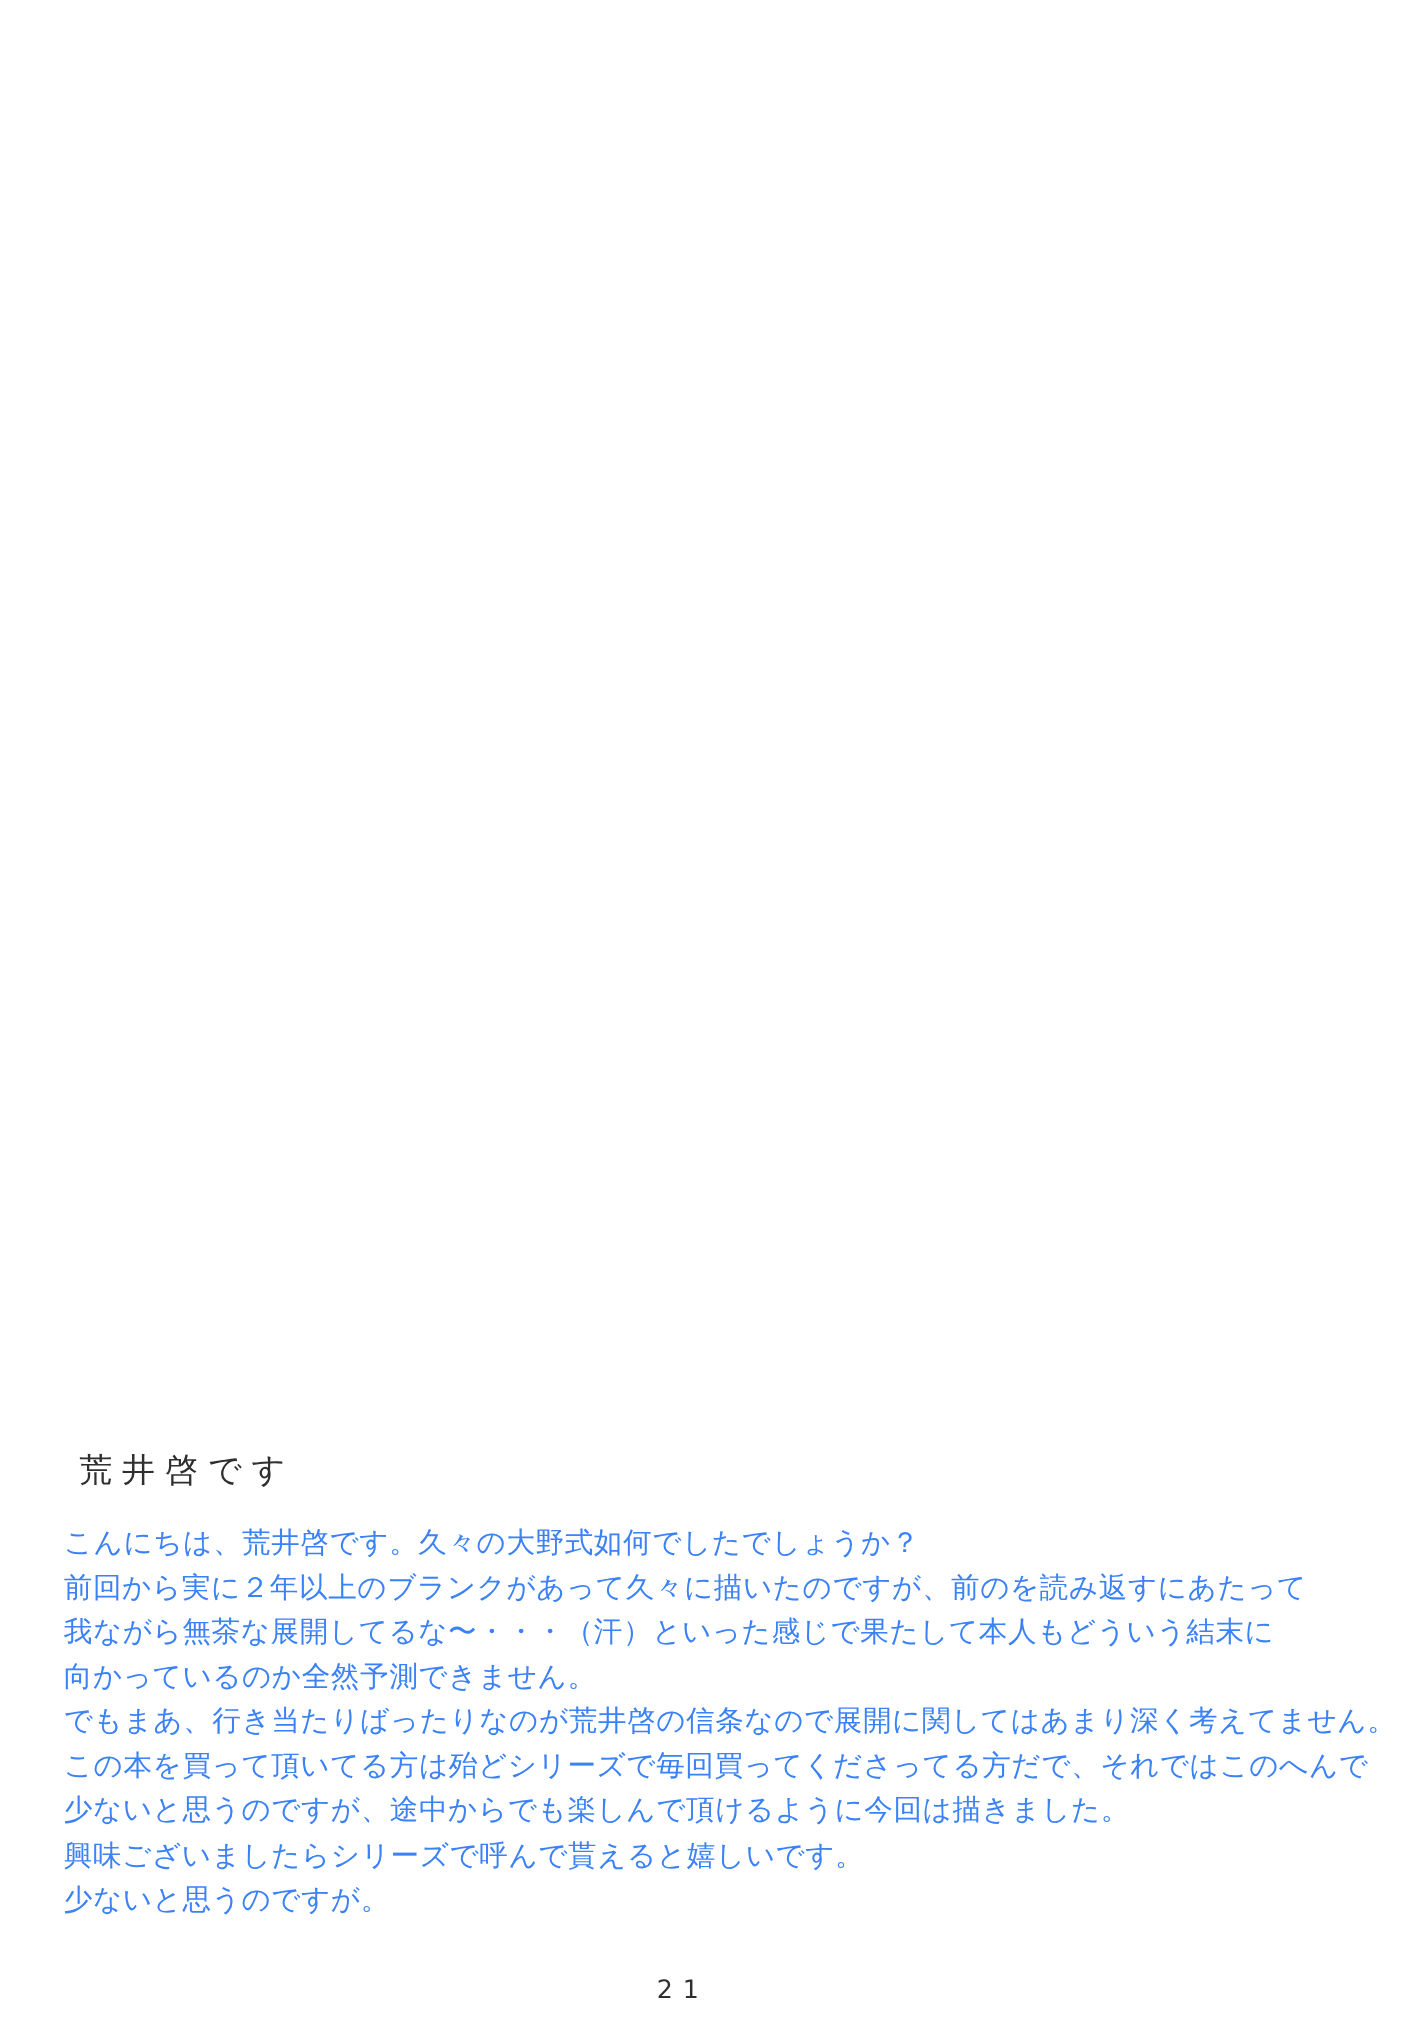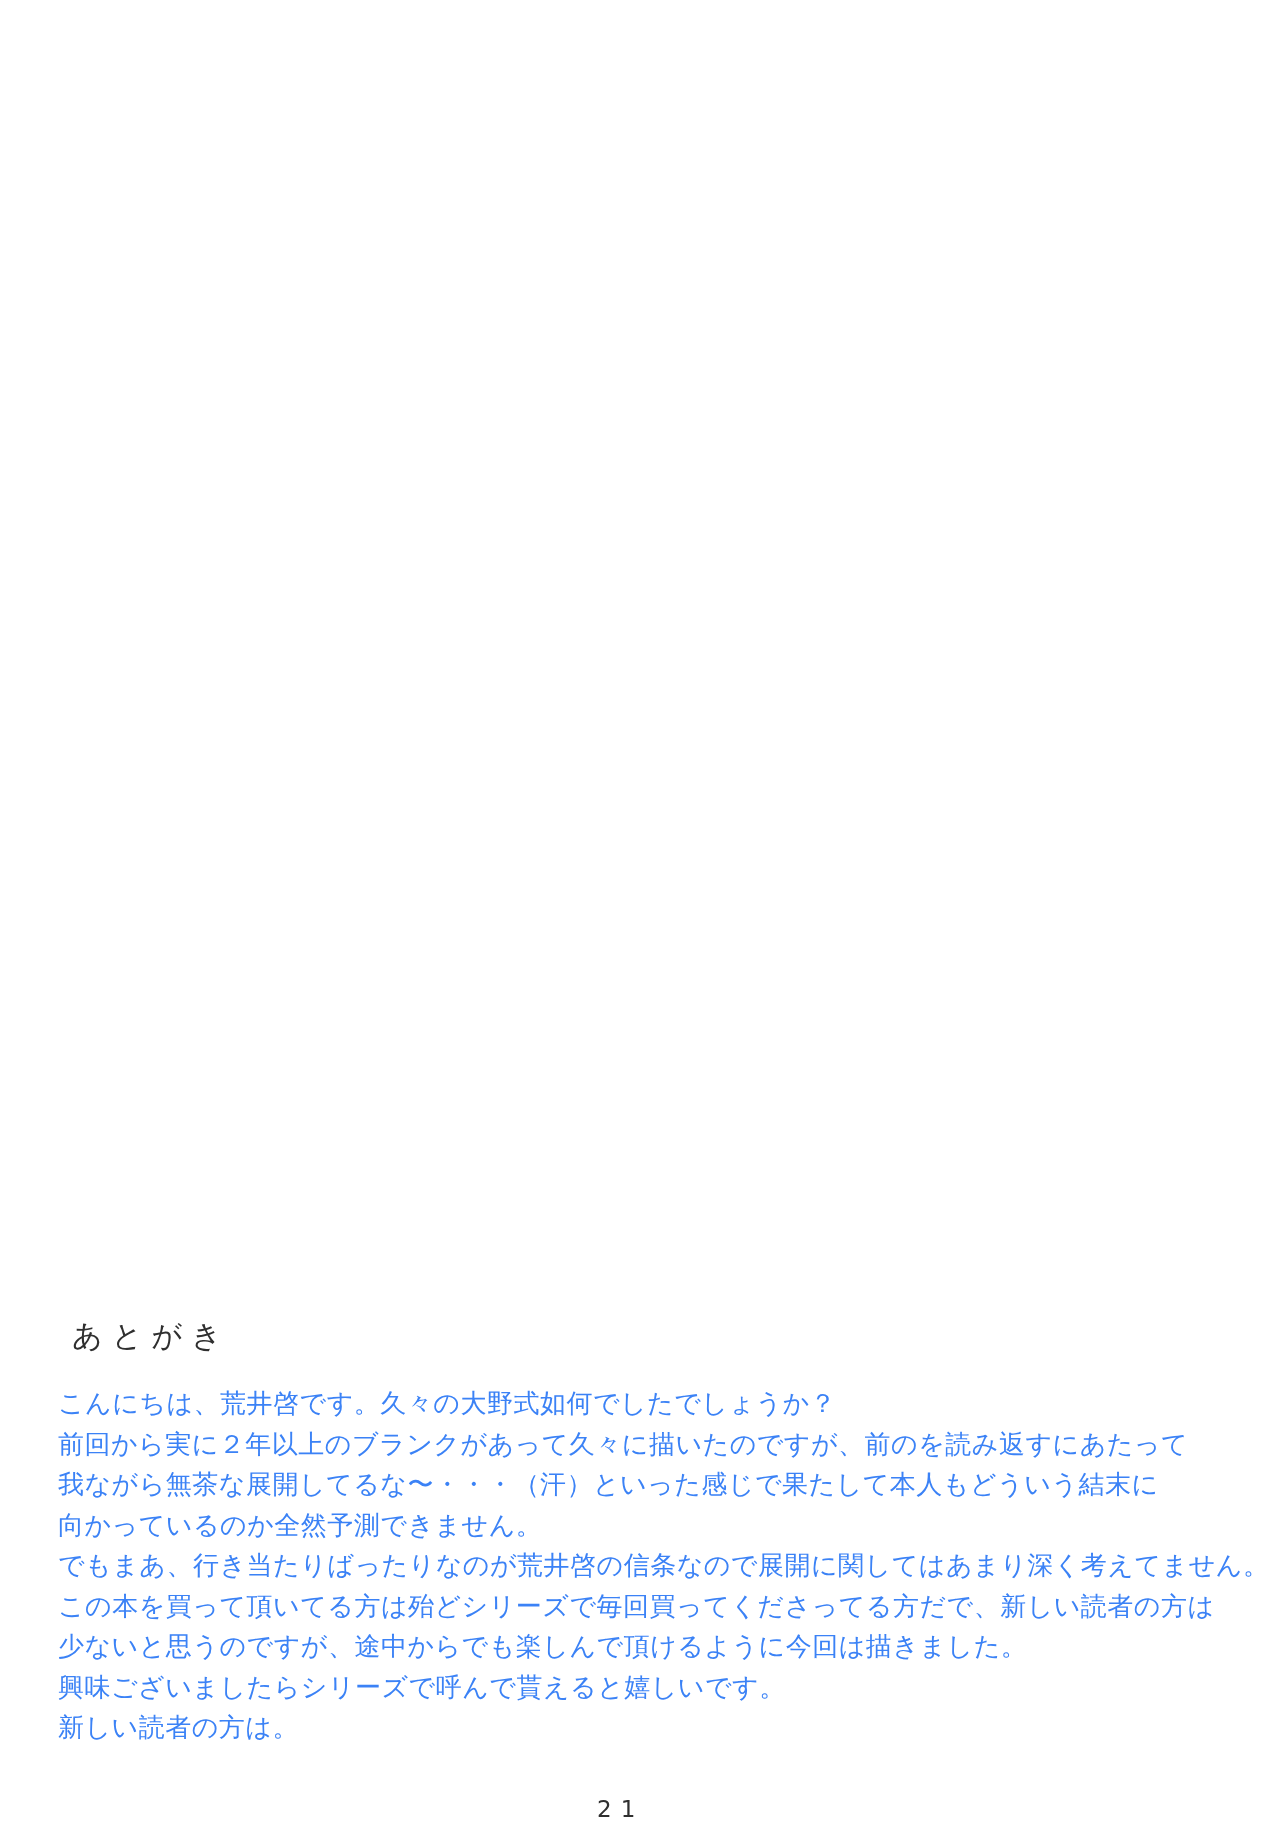--- a/index.html
+++ b/index.html
@@ -47,29 +47,29 @@
     letter-spacing: 9px;
     color: #2f2f2f;
     white-space: nowrap;
   }
 </style>
 </head>
 <body>
 
 <div class="page">
 
-  <div class="afterword-heading">あとがき</div>
+  <div class="afterword-heading">荒井啓です</div>
 
   <div class="afterword-body">
     <div class="afterword-line">こんにちは、荒井啓です。久々の大野式如何でしたでしょうか？</div>
     <div class="afterword-line">前回から実に２年以上のブランクがあって久々に描いたのですが、前のを読み返すにあたって</div>
     <div class="afterword-line">我ながら無茶な展開してるな〜・・・（汗）といった感じで果たして本人もどういう結末に</div>
     <div class="afterword-line">向かっているのか全然予測できません。</div>
     <div class="afterword-line">でもまあ、行き当たりばったりなのが荒井啓の信条なので展開に関してはあまり深く考えてません。</div>
-    <div class="afterword-line">この本を買って頂いてる方は殆どシリーズで毎回買ってくださってる方だで、新しい読者の方は</div>
+    <div class="afterword-line">この本を買って頂いてる方は殆どシリーズで毎回買ってくださってる方だで、それではこのへんで</div>
     <div class="afterword-line">少ないと思うのですが、途中からでも楽しんで頂けるように今回は描きました。</div>
     <div class="afterword-line">興味ございましたらシリーズで呼んで貰えると嬉しいです。</div>
-    <div class="afterword-line">新しい読者の方は。</div>
+    <div class="afterword-line">少ないと思うのですが。</div>
   </div>
 
   <div class="page-number">21</div>
 
 </div>
 
 </body></html>

